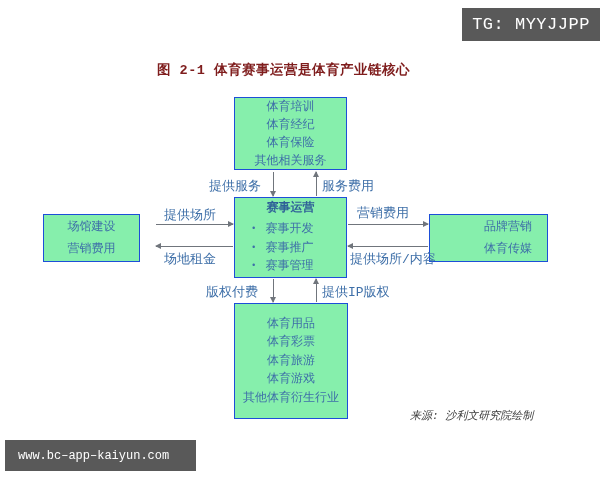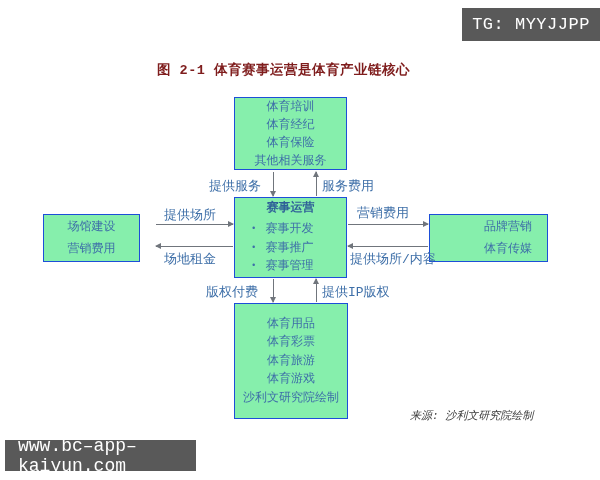--- a/index.html
+++ b/index.html
@@ -3,21 +3,21 @@
 <meta charset="utf-8">
 <style>
   html,body{margin:0;padding:0;background:#fff;}
   .page{position:relative;width:600px;height:480px;background:#ffffff;overflow:hidden;
         font-family:Liberation Mono, monospace;}
 
   
   .badge{position:absolute;left:462px;top:8px;width:138px;height:33px;background:#595959;
          color:#ffffff;font-size:17px;letter-spacing:.5px;display:flex;align-items:center;justify-content:center;}
   .wmbar{position:absolute;left:5px;top:440px;width:178px;height:31px;background:#595959;
-         color:#ffffff;font-size:18px;display:flex;align-items:center;padding-left:13px;}
+         color:#ffffff;font-size:12px;display:flex;align-items:center;padding-left:13px;}
 
   
   .fig-title{position:absolute;left:157px;top:61px;font-size:13.5px;font-weight:bold;
              color:#7f1d1d;letter-spacing:.5px;white-space:nowrap;}
   .fig-source{position:absolute;left:410px;top:408px;font-size:11px;font-style:italic;
               color:#3a3a3a;white-space:nowrap;}
 
   
   .box{position:absolute;border:1px solid #1d4ed8;background:#86efac;color:#3e6fa8;
        font-size:12px;display:flex;flex-direction:column;justify-content:center;align-items:center;box-sizing:border-box;}
@@ -81,21 +81,21 @@
   <div class="box" style="left:429px;top:214px;width:119px;height:48px;padding-left:39px;">
     <div class="bline2">品牌营销</div>
     <div class="bline2">体育传媒</div>
   </div>
 
   <div class="box" style="left:234px;top:303px;width:114px;height:116px;">
     <div class="bline5">体育用品</div>
     <div class="bline5">体育彩票</div>
     <div class="bline5">体育旅游</div>
     <div class="bline5">体育游戏</div>
-    <div class="bline5">沙利文研究院绘制</div>
+    <div class="bline5">其他体育衍生行业</div>
   </div>
 
   <div class="vl" style="left:273px;top:172px;height:24px;">
       <i class="down"></i>
     </div>
   <div class="vl" style="left:316px;top:172px;height:24px;">
       <i class="up"></i>
     </div>
 
   <div class="hl" style="left:156px;top:224px;width:77px;">

